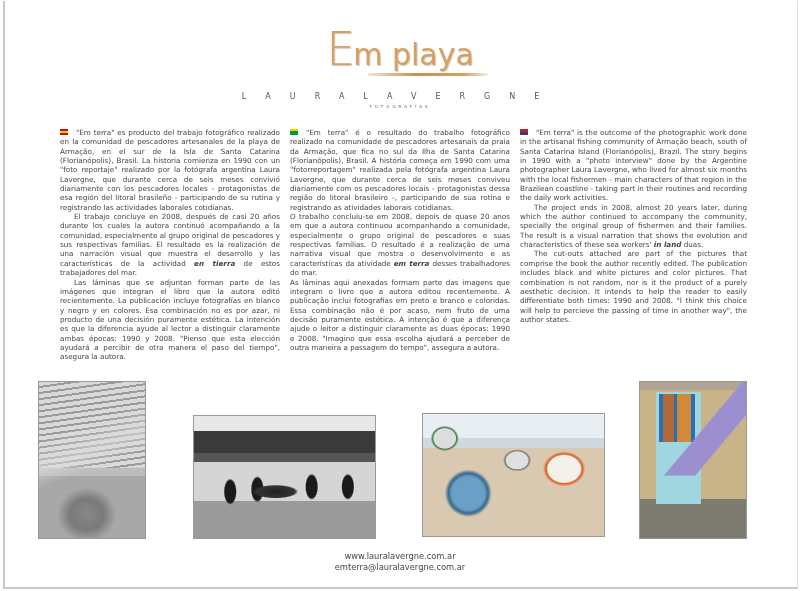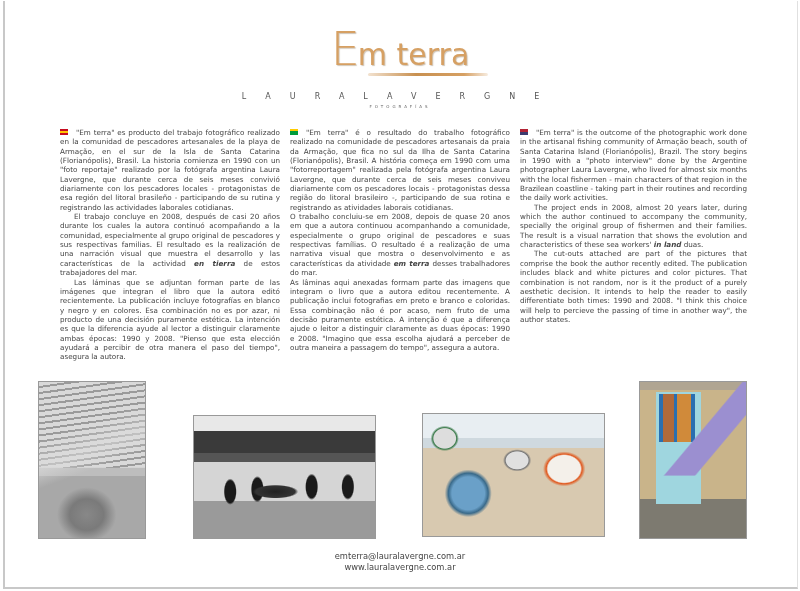--- a/index.html
+++ b/index.html
@@ -95,21 +95,21 @@
     font-family:"DejaVu Sans", sans-serif; font-size:8.3px; line-height:11px; color:#444;
   }
   .footer div { display:block; }
 </style>
 </head>
 <body>
 
 <div class="page"></div>
 
 <div class="title">
-  <span class="big-e">E</span><span class="rest">m terra</span>
+  <span class="big-e">E</span><span class="rest">m playa</span>
 </div>
 <div class="title-underline"></div>
 <div class="author">LAURALAVERGNE</div>
 <div class="subtitle">FOTOGRAFÍAS</div>
 
 <div class="col col-es">
   <p><span class="flag flag-es"></span><span>"Em terra" es producto del trabajo fotográfico realizado en la comunidad de pescadores artesanales de la playa de Armação, en el sur de la Isla de Santa Catarina (Florianópolis), Brasil. La historia comienza en 1990 con un "foto reportaje" realizado por la fotógrafa argentina Laura Lavergne, que durante cerca de seis meses convivió diariamente con los pescadores locales - protagonistas de esa región del litoral brasileño - participando de su rutina y registrando las actividades laborales cotidianas.</span></p>
   <p class="indent"><span>El trabajo concluye en 2008, después de casi 20 años durante los cuales la autora continuó acompañando a la comunidad, especialmente al grupo original de pescadores y sus respectivas familias. El resultado es la realización de una narración visual que muestra el desarrollo y las características de la actividad </span><em class="hl">en tierra</em><span> de estos trabajadores del mar.</span></p>
   <p class="indent">Las láminas que se adjuntan forman parte de las imágenes que integran el libro que la autora editó recientemente. La publicación incluye  fotografías en blanco y negro y en colores. Esa combinación no es por azar, ni producto de una decisión puramente estética. La intención es que la diferencia ayude al lector a distinguir claramente ambas épocas: 1990 y 2008. "Pienso que esta elección ayudará a percibir de otra manera el paso del tiempo", asegura la autora.</p>
 </div>
@@ -125,15 +125,15 @@
   <p class="indent"><span>The project ends in 2008, almost 20 years later, during which the author continued to accompany the community, specially the original group of fishermen and their families. The result is a visual narration that shows the evolution and characteristics of these sea workers' </span><em class="hl">in land</em><span> duas.</span></p>
   <p class="indent">The cut-outs attached are part of the pictures that comprise the book the author recently edited. The publication includes black and white pictures and color pictures. That combination is not random, nor is it the product of a purely aesthetic decision. It intends to help the reader to easily differentiate both times: 1990 and 2008. "I think this choice will help to percieve the passing of time in another way", the author states.</p>
 </div>
 
 <div class="photo photo-1"></div>
 <div class="photo photo-2"></div>
 <div class="photo photo-3"></div>
 <div class="photo photo-4"></div>
 
 <div class="footer">
+  <div>www.lauralavergne.com.ar</div>
   <div>emterra@lauralavergne.com.ar</div>
-  <div>www.lauralavergne.com.ar</div>
 </div>
 
 </body></html>

